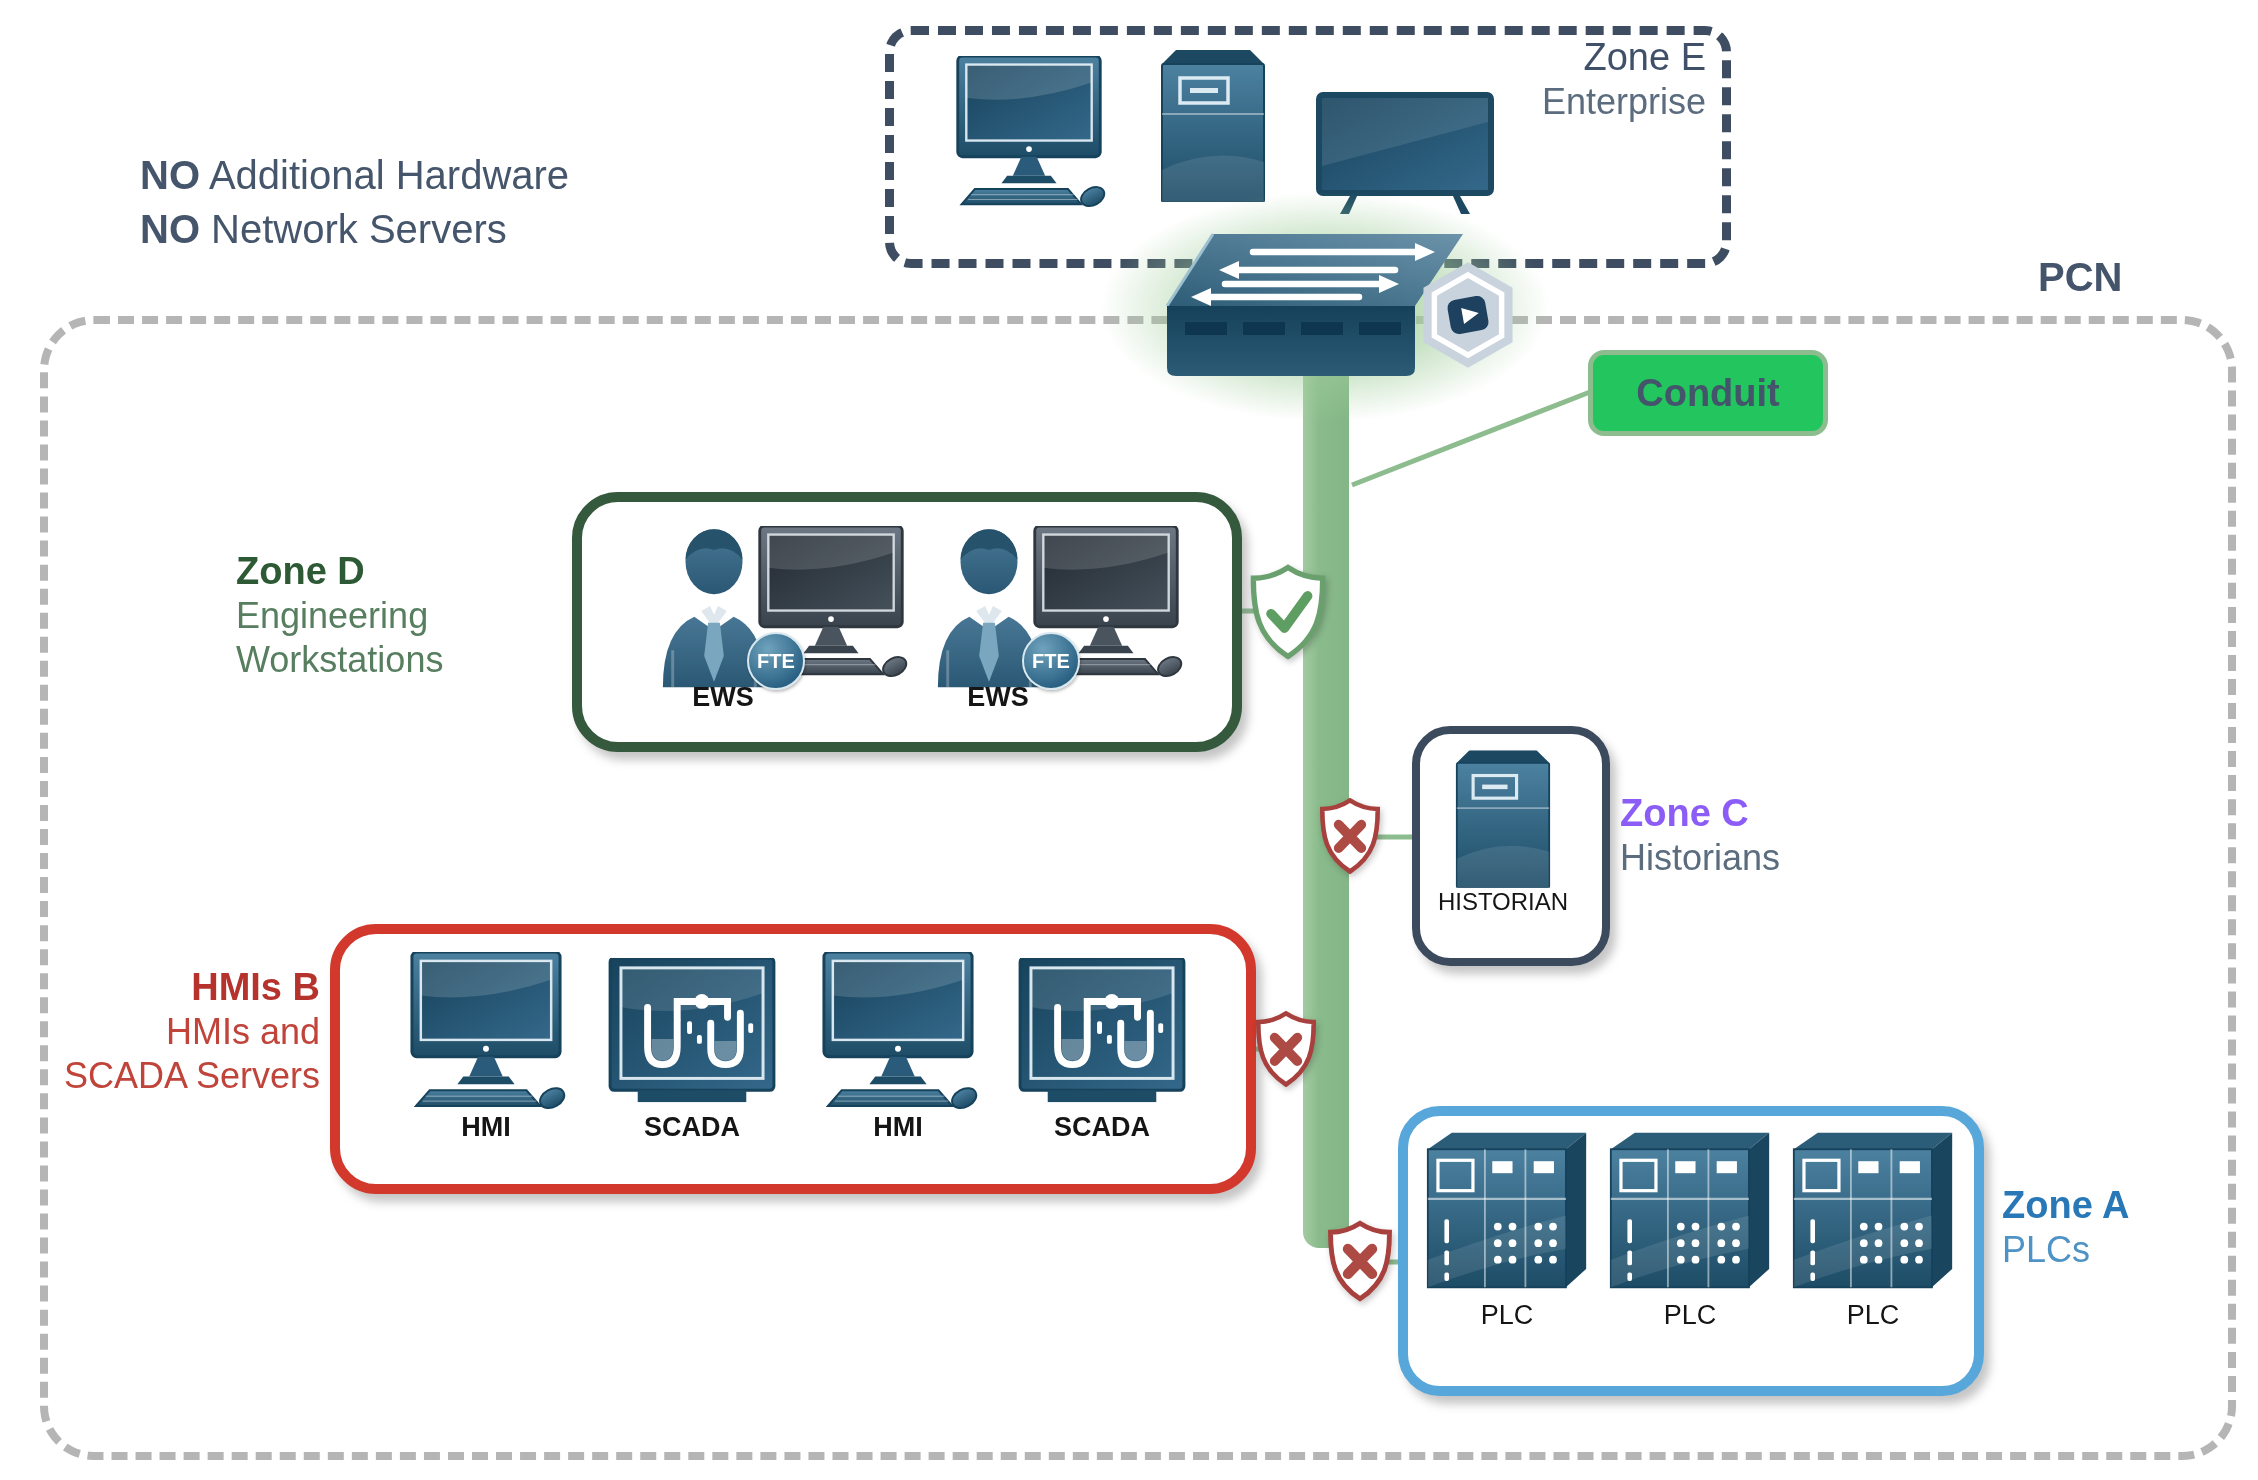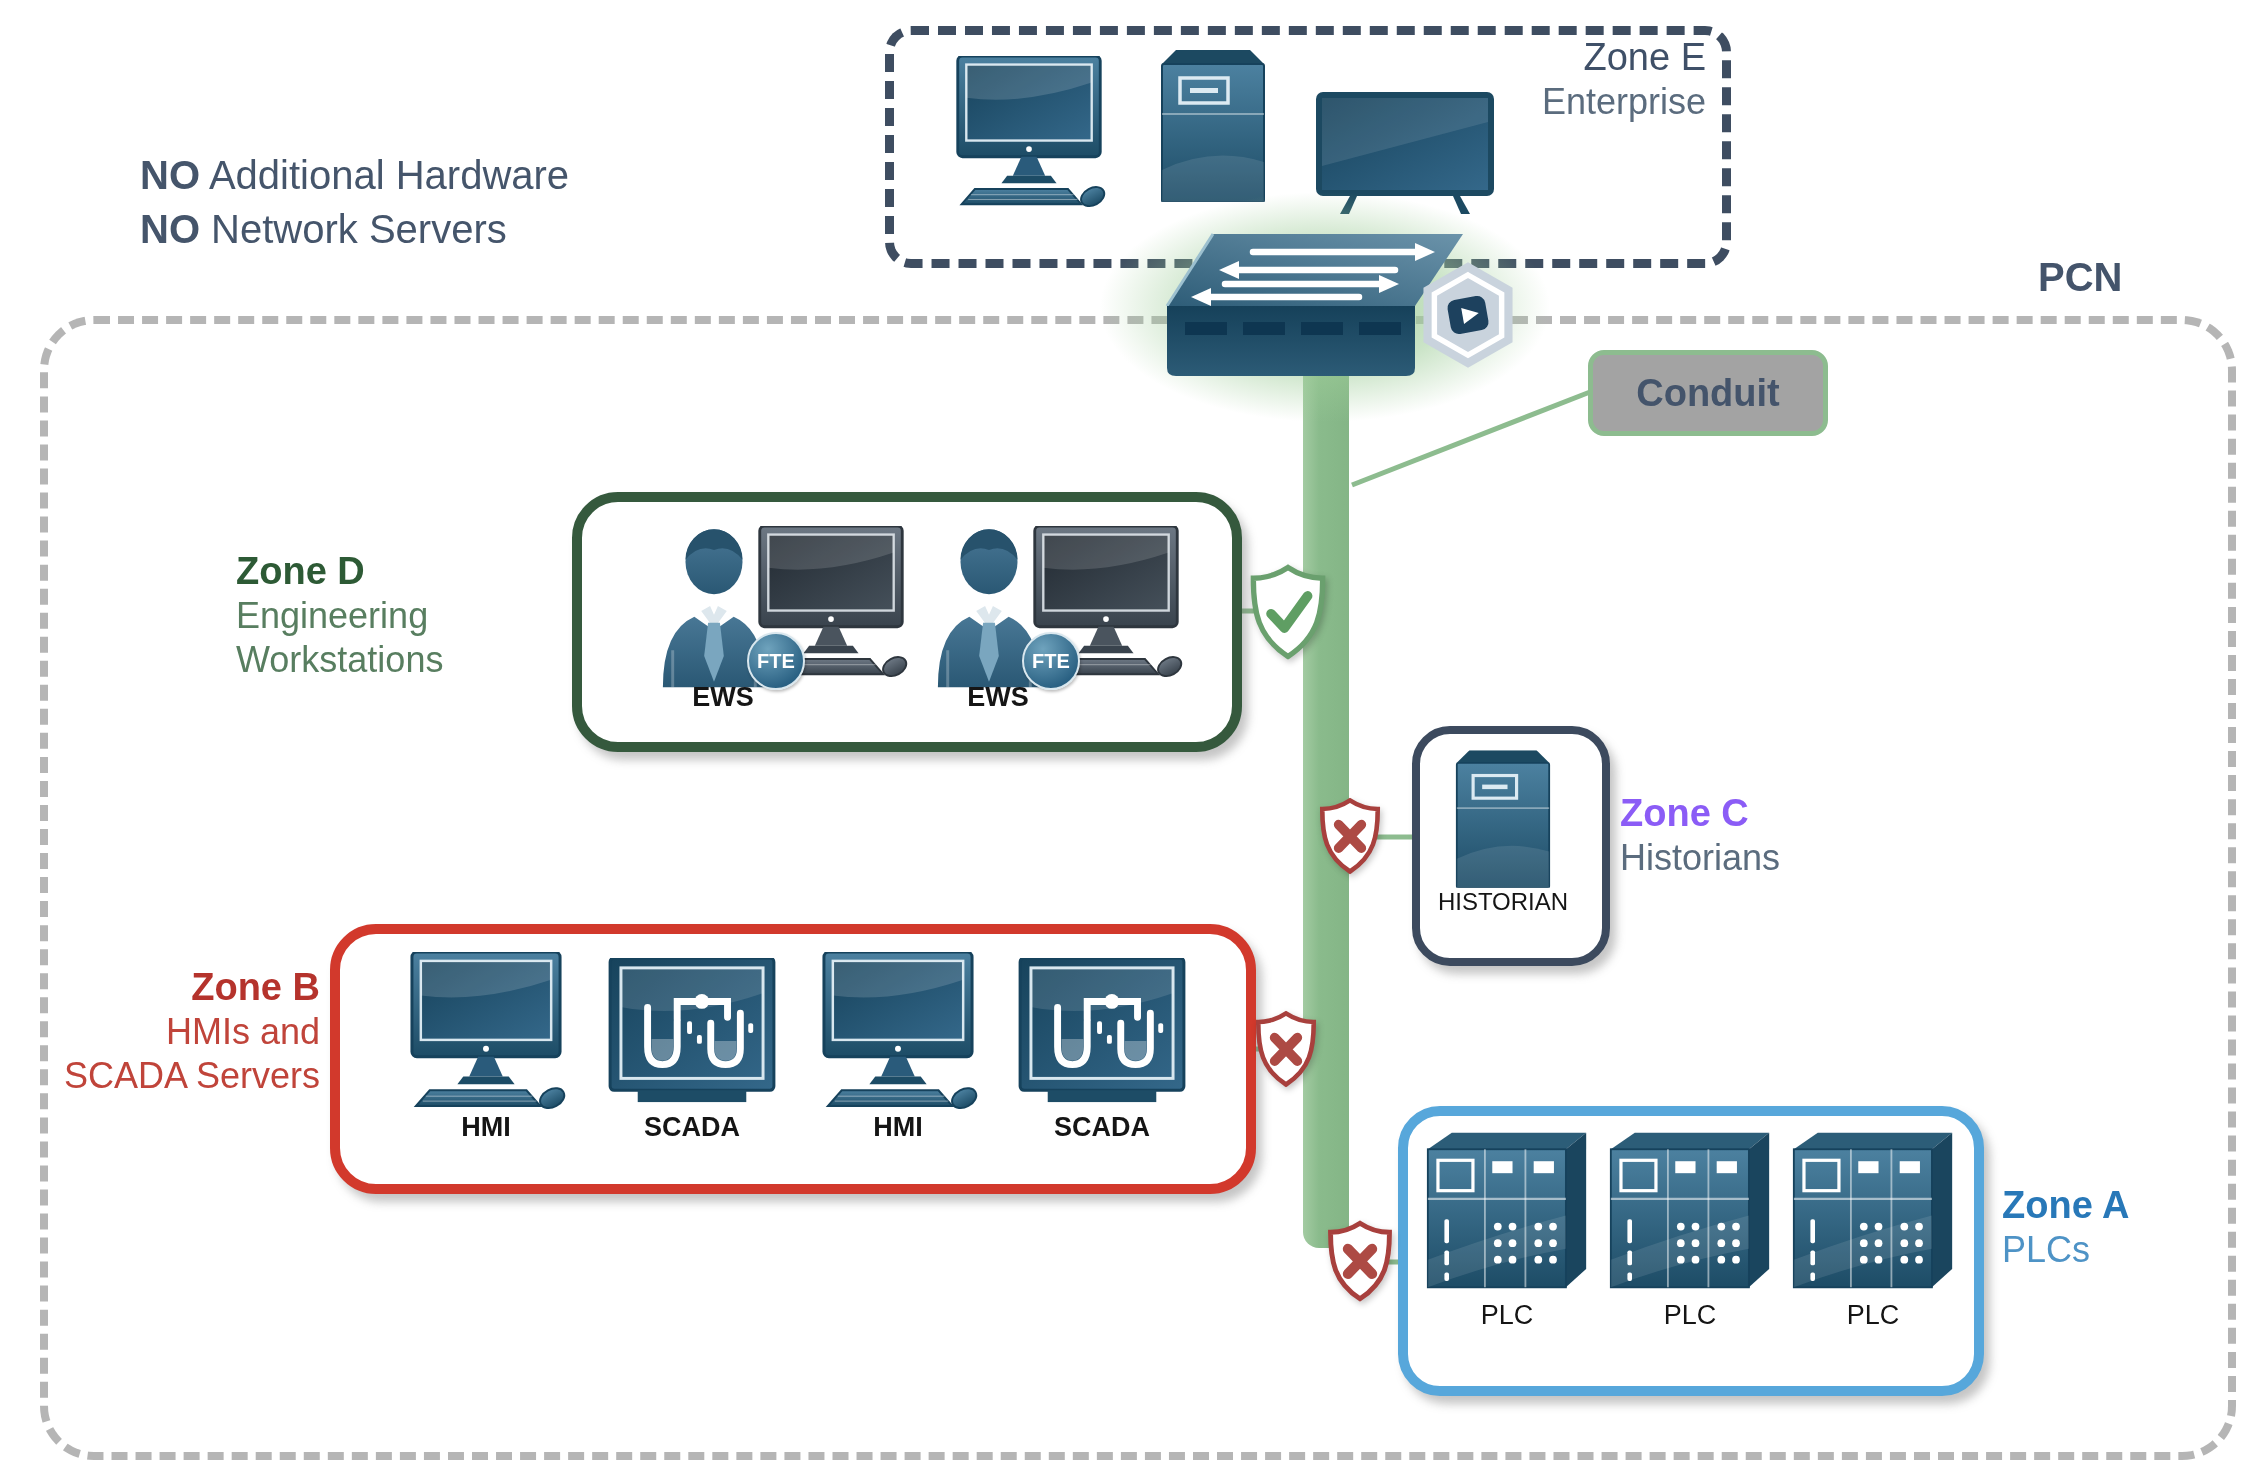--- a/index.html
+++ b/index.html
@@ -15,21 +15,21 @@
   .pcn-label{left:2038px;top:255px;font-size:40px;font-weight:bold;color:#44546b;z-index:4;}
   
   .zone-e-labels{left:1430px;top:34px;width:276px;text-align:right;z-index:2;}
   .zone-e-labels .t{font-size:38px;font-weight:normal;color:#3f5068;line-height:46px;}
   .zone-e-labels .s{font-size:36px;color:#5b6c7e;line-height:44px;}
   
   .conduit-pipe{left:1303px;top:330px;width:46px;height:918px;z-index:1;
      background:linear-gradient(90deg,#a3cba2 0%,#8abb8c 35%,#84b586 100%);
      border-radius:4px 4px 16px 16px;}
   .conduit-label{left:1588px;top:350px;width:230px;height:76px;border:5px solid #8dbc8f;border-radius:16px;
-     background:#a3a3a3;z-index:4;display:flex;align-items:center;justify-content:center;
+     background:#22c55e;z-index:4;display:flex;align-items:center;justify-content:center;
      font-size:38px;font-weight:bold;color:#44546b;}
   
   .switch-glow{left:1100px;top:192px;width:450px;height:230px;z-index:5;
      background:radial-gradient(closest-side,rgba(158,205,152,0.95),rgba(158,205,152,0.55) 55%,rgba(158,205,152,0) 100%);}
   .switch-svg{left:1165px;top:230px;width:300px;height:150px;z-index:6;}
   .badge-svg{left:1418px;top:260px;width:100px;height:110px;z-index:7;}
   
   .zbox{background:#fff;z-index:4;box-shadow:6px 8px 10px rgba(110,110,110,0.40);}
   .zone-d-box{left:572px;top:492px;width:650px;height:240px;border:10px solid #35593d;border-radius:46px;}
   .zone-c-box{left:1412px;top:726px;width:182px;height:224px;border:8px solid #3c4a5e;border-radius:38px;}
@@ -334,21 +334,21 @@
   <div class="abs zone-c-labels">
     <div class="t">Zone C</div>
     <div class="s">Historians</div>
   </div>
   <svg class="abs shield shield-c" viewBox="0 0 90 108">
       <use href="#sym-shield-x"></use>
     </svg>
 
   <div class="abs zbox zone-b-box"></div>
   <div class="abs zone-b-labels">
-    <div class="t">Zone B</div>
+    <div class="t">HMIs B</div>
     <div class="s">HMIs and</div>
     <div class="s">SCADA Servers</div>
   </div>
   <div class="abs bdev" style="left:398px;top:952px">
     <svg viewBox="0 0 170 160" style="height:158px">
         <use href="#sym-hmi"></use>
       </svg>
     <div class="dev-label">HMI</div>
   </div>
   <div class="abs bdev" style="left:604px;top:952px">

